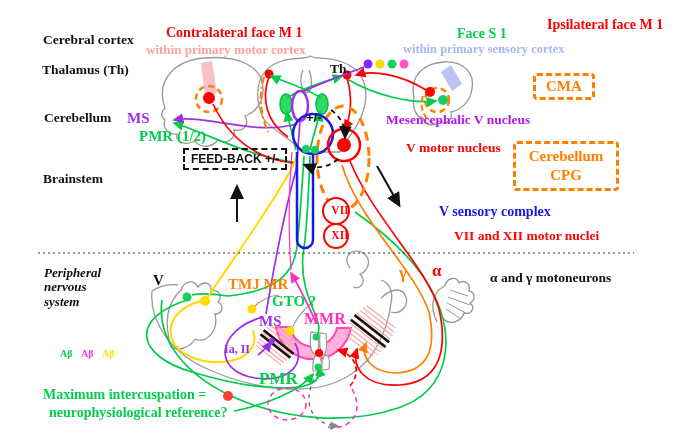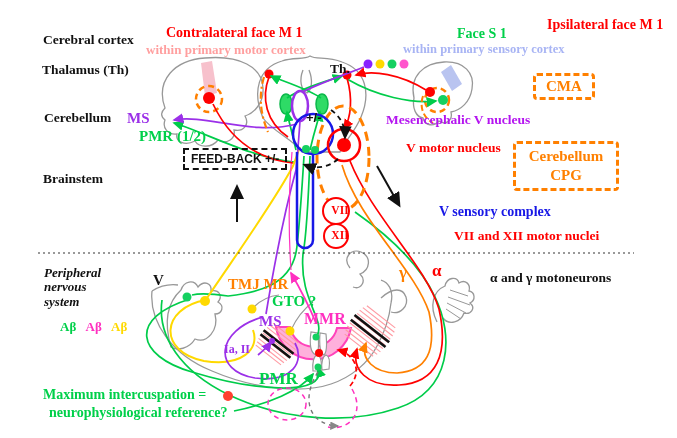--- a/index.html
+++ b/index.html
@@ -252,21 +252,21 @@
 <div class="lbl c-red" style="left:454px;top:229px;font-size:13.5px;">VII and XII motor nuclei</div>
 <div class="circlbl" style="left:323px;top:204px;">VII</div>
 <div class="circlbl" style="left:323px;top:229px;">XII</div>
 
 <div class="lbl c-black" style="left:153px;top:272px;font-size:15px;">V</div>
 <div class="lbl c-orange" style="left:228px;top:276px;font-size:15px;">TMJ MR</div>
 <div class="lbl c-green" style="left:272px;top:293px;font-size:15px;">GTO ?</div>
 <div class="lbl c-purple" style="left:259px;top:313px;font-size:15px;">MS</div>
 <div class="lbl c-magenta" style="left:304px;top:310px;font-size:16px;">MMR</div>
 <div class="lbl c-purple" style="left:224px;top:343px;font-size:12px;">Ia, II</div>
-<div class="lbl" style="left:60px;top:320px;font-size:13px;">
+<div class="lbl" style="left:60px;top:348px;font-size:10px;">
   <span class="c-green">Aβ</span>
   <span class="c-magenta" style="margin-left:6px;">Aβ</span>
   <span class="c-yellow" style="margin-left:6px;">Aβ</span>
 </div>
 <div class="lbl c-green" style="left:259px;top:370px;font-size:17px;">PMR</div>
 <div class="lbl c-orange" style="left:399px;top:264px;font-size:17px;">γ</div>
 <div class="lbl c-red" style="left:432px;top:262px;font-size:17px;">α</div>
 <div class="lbl c-black" style="left:490px;top:271px;font-size:13.5px;">α and γ motoneurons</div>
 <div class="lbl c-green" style="left:43px;top:387px;font-size:14px;">Maximum intercuspation =</div>
 <div class="lbl c-green" style="left:49px;top:405px;font-size:14px;">neurophysiological reference?</div>

